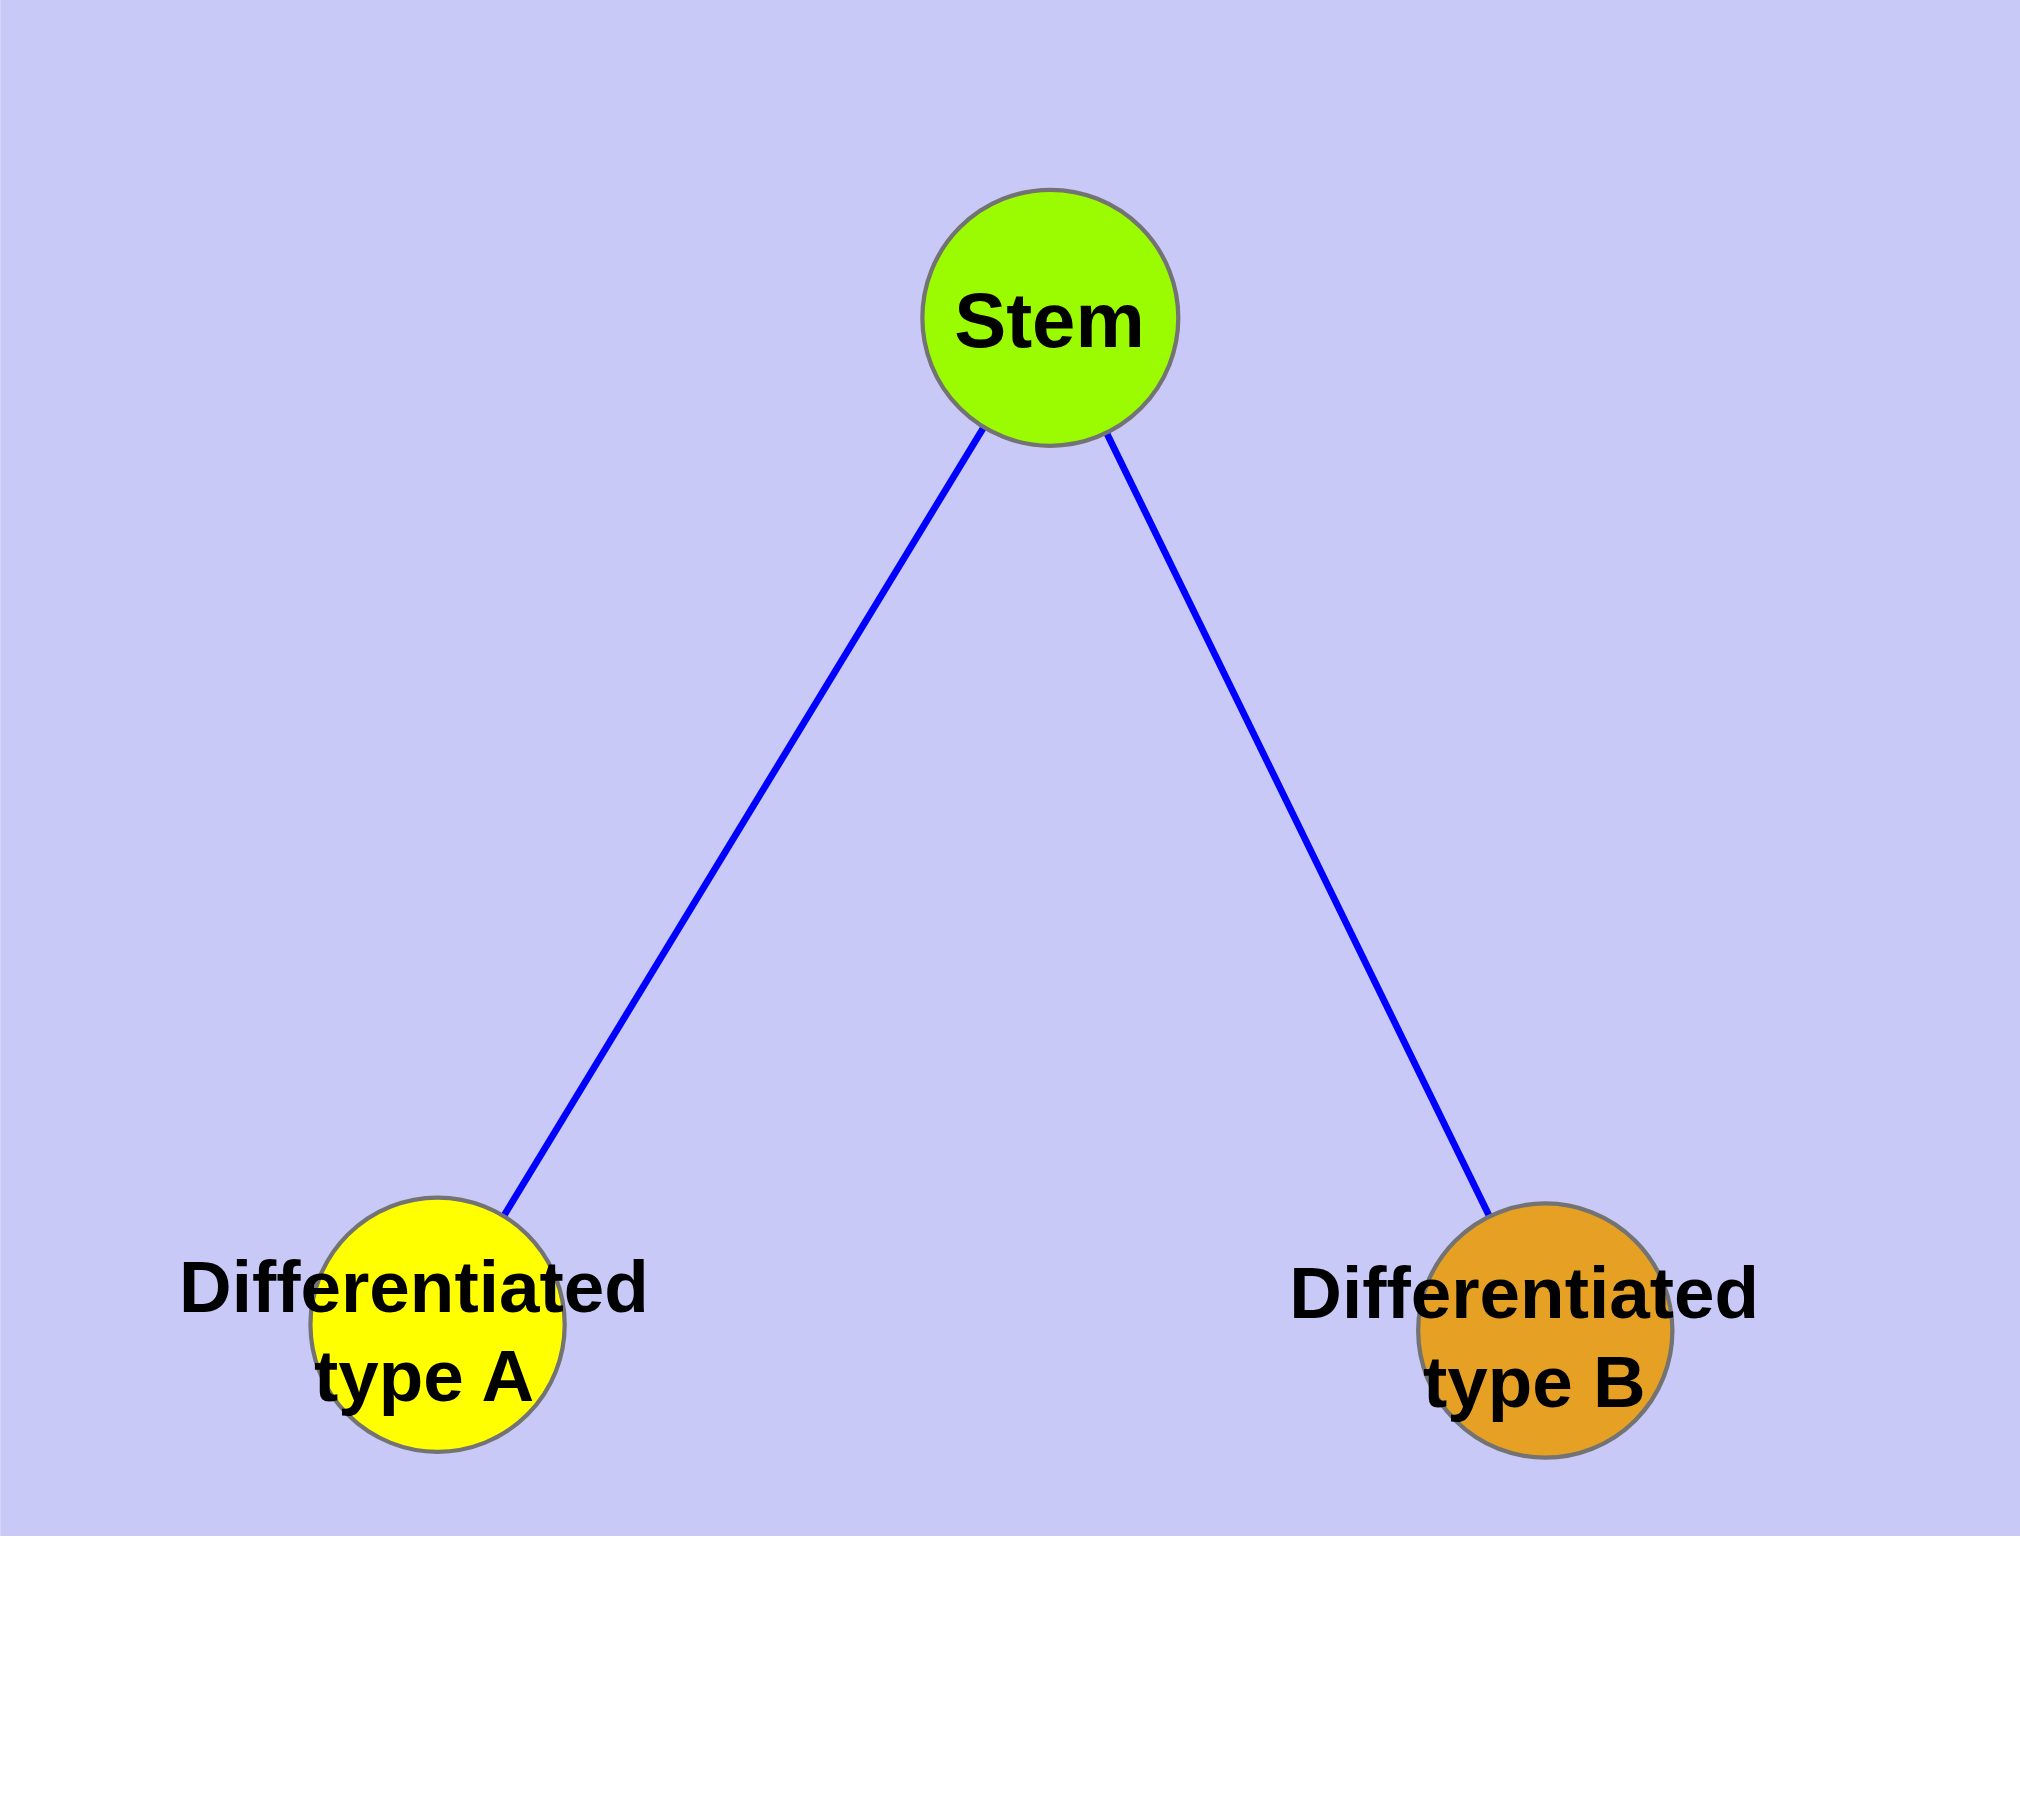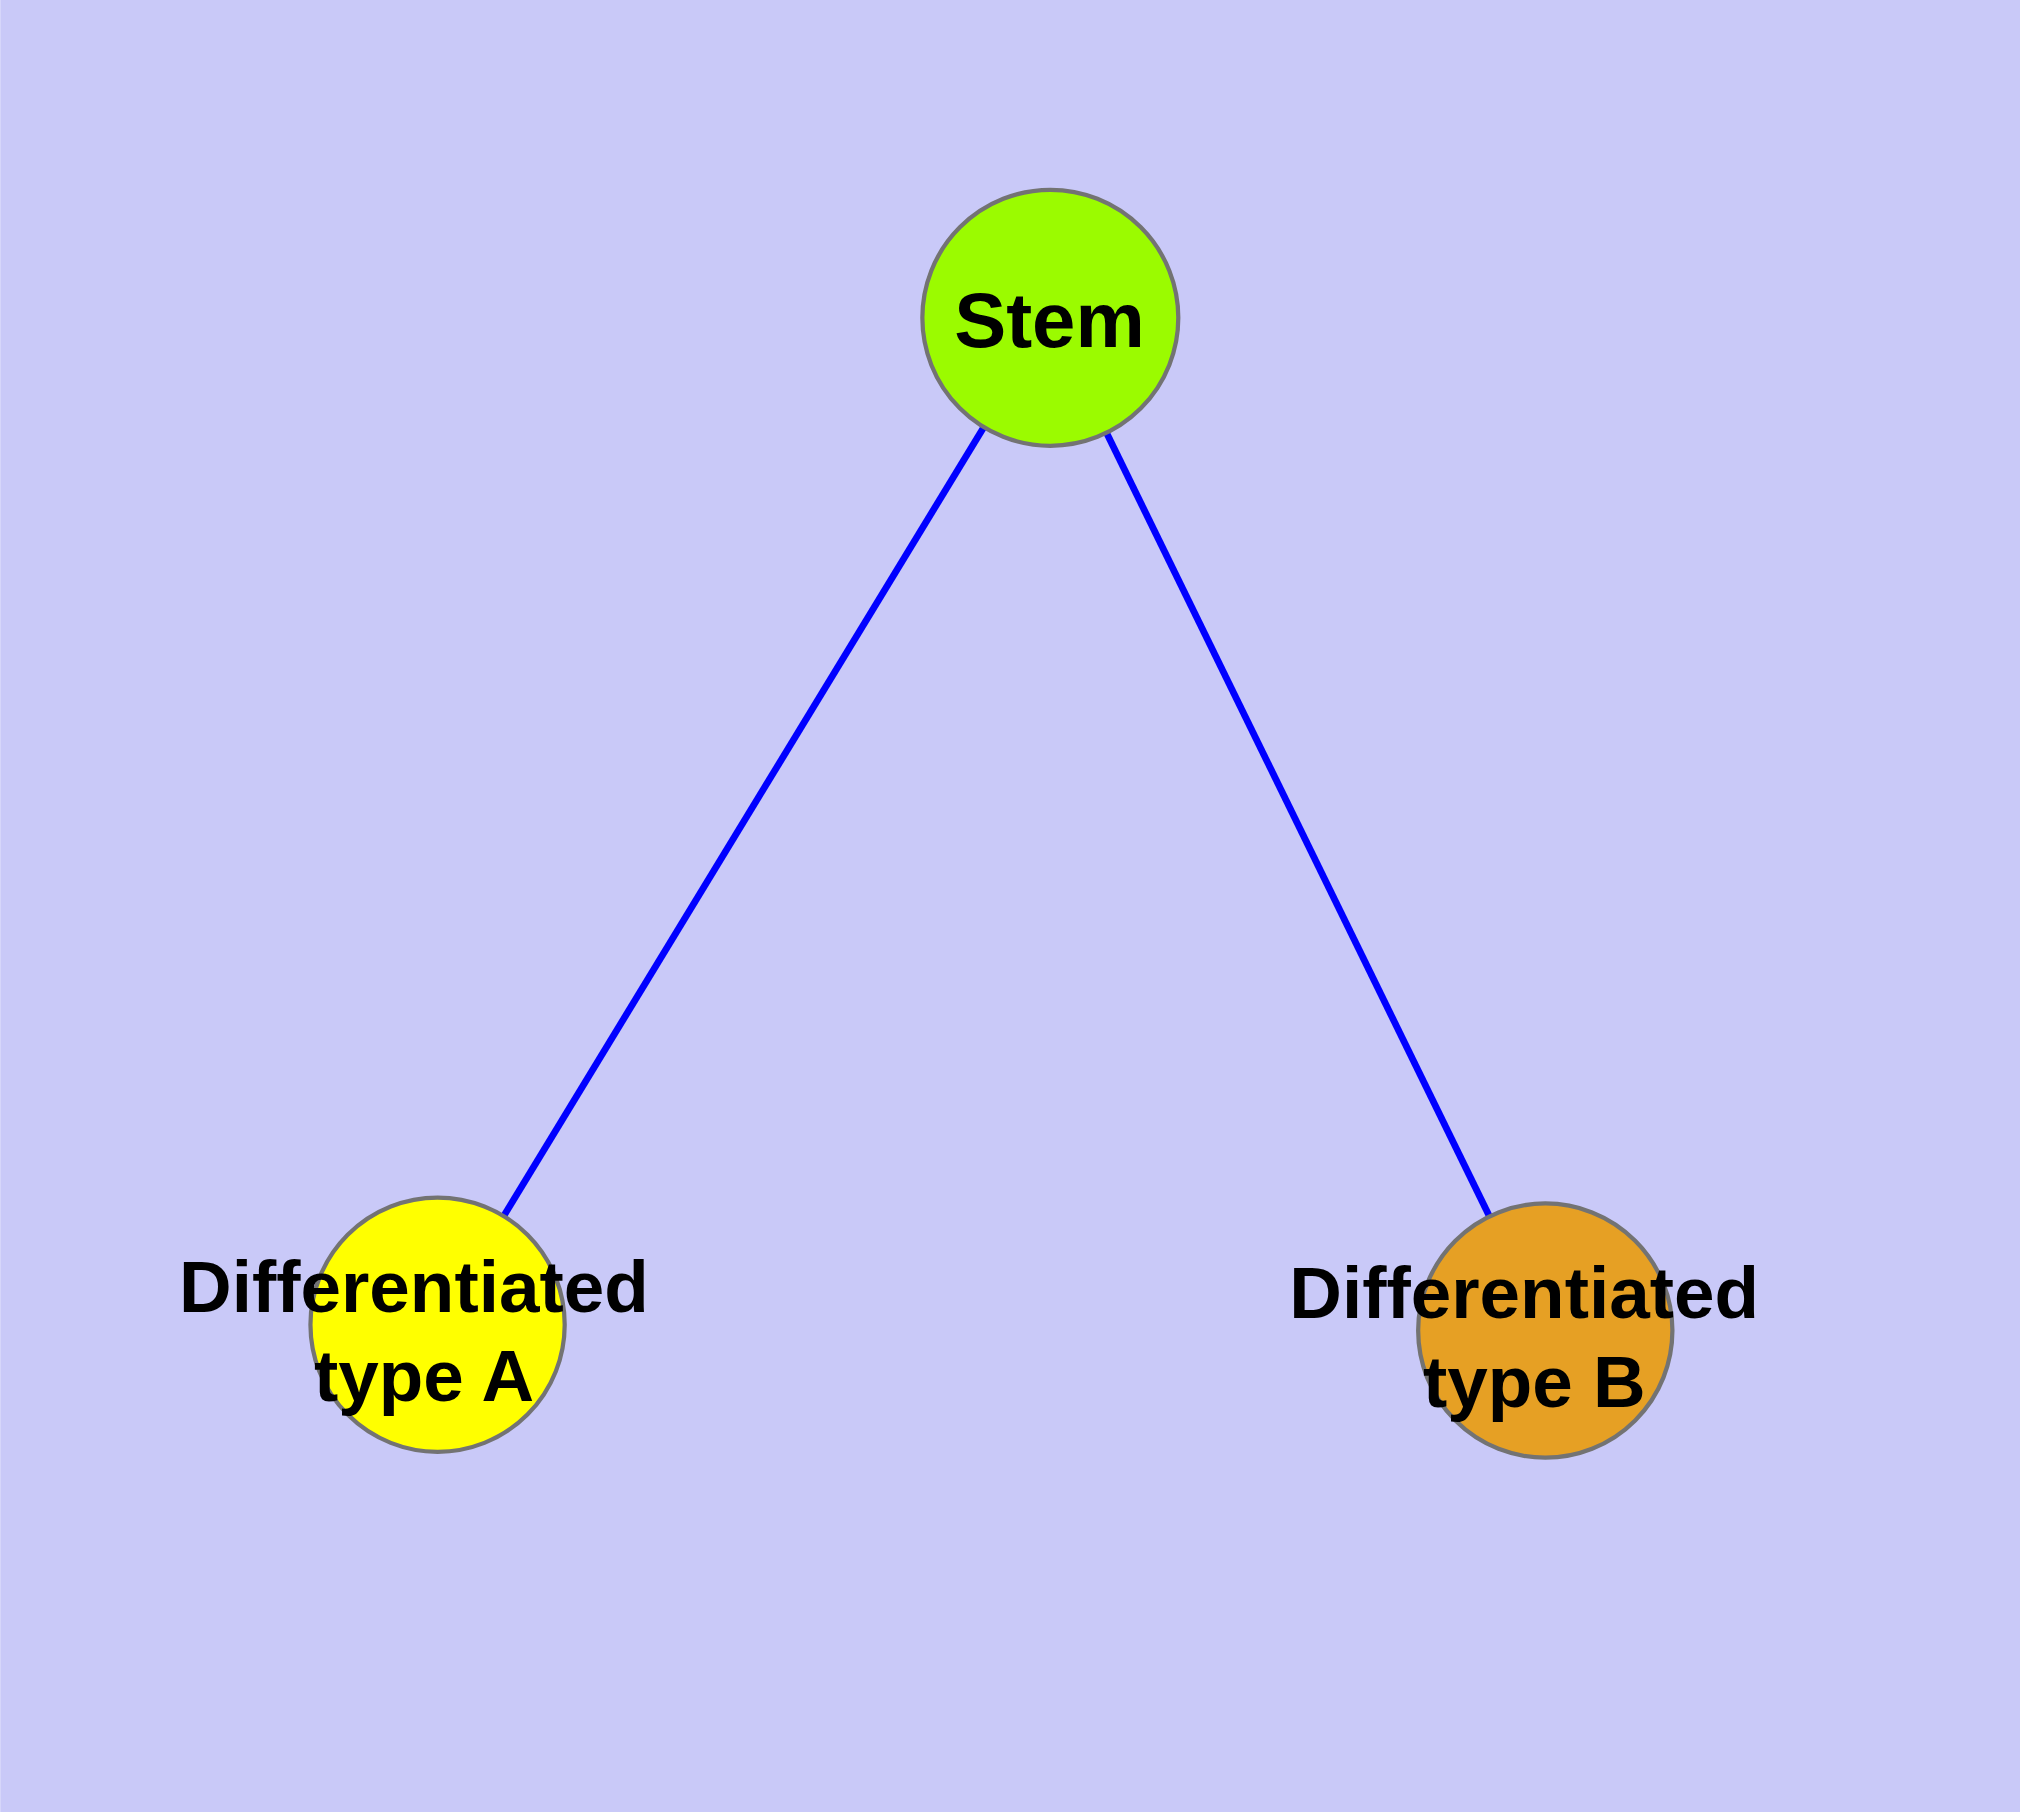--- a/index.html
+++ b/index.html
@@ -2,21 +2,21 @@
 <html style="font-size:13.6px"><head>
 <meta charset="utf-8">
 <style>
   html, body {
     margin: 0;
     padding: 0;
     background: #ffffff;
   }
   .canvas-wrap {
     width: 2021px;
-    height: 1812px;
+    height: 1536px;
     overflow: hidden;
   }
   svg {
     display: block;
   }
   .node-label {
     font-family: "Liberation Sans", sans-serif;
     font-weight: bold;
     fill: #000000;
     text-anchor: middle;

